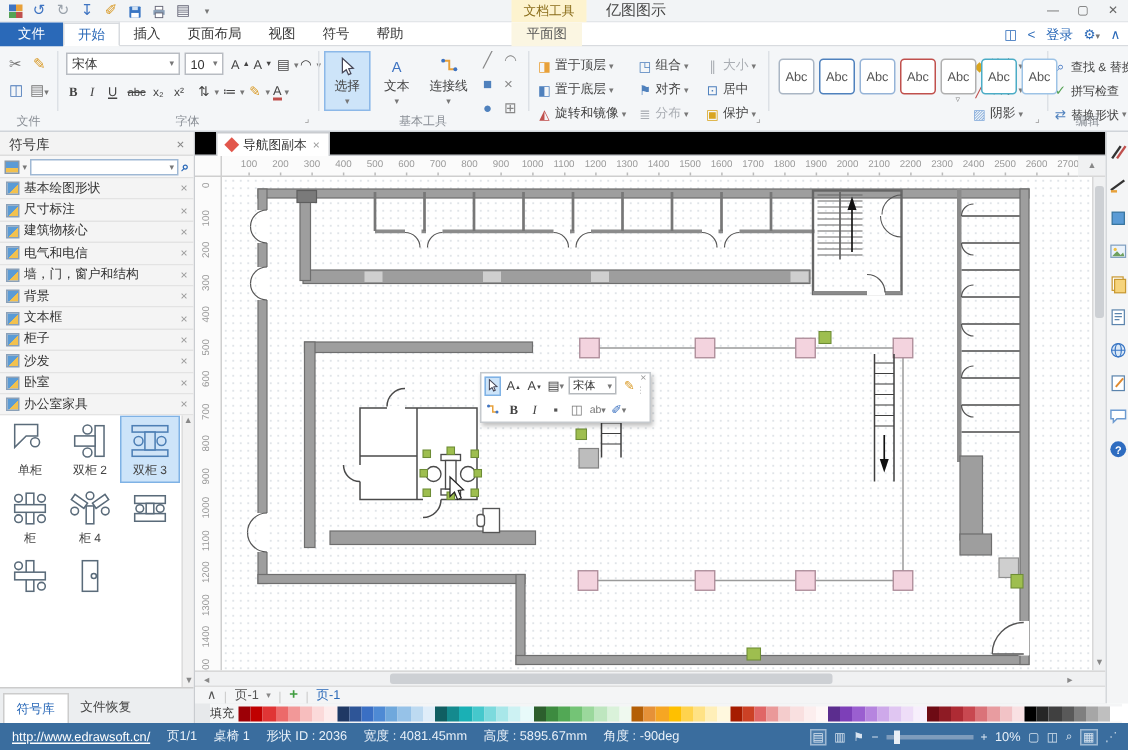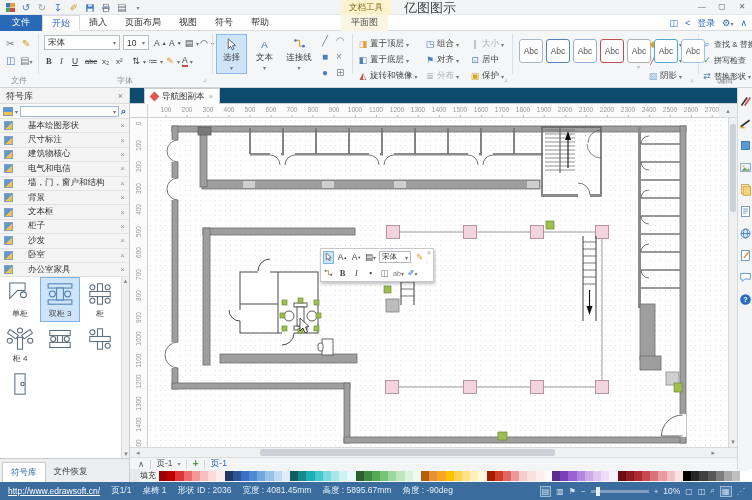--- a/index.html
+++ b/index.html
@@ -7,21 +7,21 @@
 #app{position:relative;width:752px;height:500px;background:#fff;overflow:hidden;font-size:9px;color:#333;}
 
 
 .titlebar{position:absolute;left:0;top:0;width:752px;height:15px;background:#f2f4f6;border-bottom:1px solid #e3e6e9;}
 .qat{position:absolute;left:4px;top:1px;display:flex;gap:4px;align-items:center;height:13px;}
 .qi{width:12px;height:12px;display:flex;align-items:center;justify-content:center;font-size:10px;line-height:12px;}
 .logo4{display:inline-block;width:9px;height:9px;background:
  linear-gradient(90deg,#3f74c2 50%,#e8a13a 50%) 0 0/9px 4.5px no-repeat,
  linear-gradient(90deg,#56a356 50%,#c0504d 50%) 0 4.5px/9px 4.5px no-repeat;}
 .doc-tools{position:absolute;left:341px;top:0;height:15px;padding:0 8px;background:#fdf3cf;color:#8a6d1a;font-size:8.5px;line-height:15px;}
-.app-title{position:absolute;left:404px;top:0;line-height:15px;font-size:13px;color:#444;}
+.app-title{position:absolute;left:404px;top:0;line-height:15px;font-size:10px;color:#444;}
 .winctl{position:absolute;right:0;top:0;display:flex;}
 .winctl div{width:20px;height:14px;text-align:center;line-height:13px;color:#666;font-size:8px;cursor:default;}
 
 
 .tabrow{position:absolute;left:0;top:15px;width:752px;height:16px;background:#fff;border-bottom:1px solid #d8dbdf;}
 .menu-tabs{position:absolute;left:0;top:0;display:flex;height:16px;}
 .mtab{padding:0 9px;line-height:15px;font-size:9px;color:#333;}
 .mtab.file{background:#2a69b8;color:#fff;padding:0 12px;}
 .mtab.active{color:#2a69b8;border:1px solid #d8dbdf;border-bottom:1px solid #fff;}
 .ctx-tab{position:absolute;left:341px;top:0;height:16px;line-height:15px;padding:0 10px;background:#fbf6e2;color:#555;font-size:9px;}
@@ -47,40 +47,40 @@
 
 
 .spanel{position:absolute;left:0;top:88px;width:130px;height:394px;background:#fafafa;border-right:1px solid #c9ccd0;}
 .sp-header{height:16px;line-height:16px;padding:0 6px;background:#f3f3f3;border-bottom:1px solid #ddd;font-size:9px;color:#333;}
 .sp-x{float:right;color:#888;font-size:9px;}
 .sp-search{height:15px;display:flex;align-items:center;gap:2px;padding:1px 3px;background:#f7f7f7;border-bottom:1px solid #e2e2e2;}
 .bookic{width:10px;height:9px;background:linear-gradient(180deg,#5b9bd5 55%,#f2c14e 55%);border:1px solid #89a;}
 .searchbox{flex:1;height:11px;border:1px solid #9fb8d4;background:#fff;display:flex;align-items:center;justify-content:flex-end;padding:0 2px;color:#888;font-size:6px;}
 .mag{color:#2a69b8;font-weight:bold;font-size:9px;}
 .sections{position:absolute;left:0;top:31px;width:129px;}
-.sec{height:14.4px;display:flex;align-items:center;gap:15px;padding:0 4px;background:#f4f4f4;border-bottom:1px solid #e3e3e3;}
+.sec{height:14.4px;display:flex;align-items:center;gap:3px;padding:0 4px;background:#f4f4f4;border-bottom:1px solid #e3e3e3;}
 .sec-icon{width:9px;height:9px;background:linear-gradient(135deg,#5b9bd5 55%,#f2c14e 55%);border:1px solid #8aa0b8;flex:none;}
 .sec-label{flex:1;font-size:8.5px;color:#333;white-space:nowrap;overflow:hidden;}
 .sec-x{color:#999;font-size:8px;}
 .sym-grid{position:absolute;left:0;top:189px;width:121px;height:181px;background:#fff;display:flex;flex-wrap:wrap;overflow:hidden;align-content:flex-start;}
 .sym-cell{width:40px;height:45px;text-align:center;position:relative;padding-top:2px;}
 .sym-cell.sel{background:#cde4f9;outline:1px solid #7fb2e5;outline-offset:-1px;}
 .sym-cell svg{width:34px;height:30px;margin:0 auto;display:block;}
 .sym-cell svg *{stroke:#5a6b7a;fill:#fff;stroke-width:1.2;}
 .sym-cell.sel svg *{stroke:#4d7fb5;fill:#cfe3f6;}
 .sym-label{font-size:8px;color:#444;line-height:10px;white-space:nowrap;}
 .grid-scroll{position:absolute;left:121px;top:189px;width:8px;height:181px;background:#f0f0f0;border-left:1px solid #ddd;color:#888;font-size:6px;text-align:center;line-height:8px;}
 .gs-dn{position:absolute;bottom:0;left:0;width:8px;}
 .sp-tabs{position:absolute;left:0;top:370px;width:129px;height:24px;background:#eceef0;border-top:1px solid #ccc;display:flex;align-items:flex-end;padding-left:2px;}
 .sp-tab{height:20px;line-height:19px;padding:0 8px;font-size:8.5px;color:#444;}
 .sp-tab.active{background:#fff;border:1px solid #ccc;border-bottom:none;color:#2a69b8;}
 
 
 .docarea{position:absolute;left:130px;top:88px;width:607px;height:394px;background:#e7e9eb;}
-.doc-tabbar{position:absolute;left:0;top:0;width:607px;height:16px;background:#0c4a6e;border-bottom:1px solid #c9ccd0;}
+.doc-tabbar{position:absolute;left:0;top:0;width:607px;height:16px;background:#000000;border-bottom:1px solid #c9ccd0;}
 .doc-tab{position:absolute;left:14px;top:0;height:16px;background:#fff;border:1px solid #c9ccd0;border-bottom:none;display:flex;align-items:center;gap:4px;padding:0 6px;font-size:8.5px;color:#333;}
 .doc-tab-icon{width:7px;height:7px;background:#e2574c;transform:rotate(45deg);flex:none;}
 .doc-tab-x{color:#999;font-size:8px;}
 .corner{position:absolute;left:0;top:16px;width:18px;height:14px;background:#fbfbfb;border-right:1px solid #cfcfcf;border-bottom:1px solid #cfcfcf;}
 .hruler{position:absolute;left:18px;top:16px;width:571px;height:14px;background:#fbfbfb;border-bottom:1px solid #cfcfcf;overflow:hidden;}
 .htick{position:absolute;top:2px;font-size:6.5px;color:#999;transform:translateX(-50%);}
 .htick i{position:absolute;left:50%;top:9px;width:1px;height:3px;background:#bbb;}
 .vruler{position:absolute;left:0;top:30px;width:18px;height:329px;background:#fbfbfb;border-right:1px solid #cfcfcf;overflow:hidden;}
 .vtick{position:absolute;left:-4px;width:24px;text-align:center;font-size:6.5px;color:#999;transform:rotate(-90deg);}
 .viewport{position:absolute;left:18px;top:30px;width:580px;height:329px;background:#fff;background-image:radial-gradient(#e0e4e8 0.5px,transparent 0.6px);background-size:5px 5px;overflow:hidden;}
@@ -285,20 +285,21 @@
         </svg>
       <span>连接线</span>
         <span class="caret">▾</span>
     </div>
     <span class="ri" style="left:322px;top:4px;color:#888;">╱</span>
     <span class="ri" style="left:336px;top:4px;color:#888;">◠</span>
     <span class="ri" style="left:322px;top:20px;color:#4f81bd;">■</span>
     <span class="ri" style="left:336px;top:20px;color:#888;">×</span>
     <span class="ri" style="left:322px;top:36px;color:#4f81bd;">●</span>
     <span class="ri" style="left:336px;top:36px;color:#888;">⊞</span>
+    <div class="rglabel" style="left:212px;width:140px;">基本工具</div>
     <div class="rsep" style="left:352px;"></div>
 
     <div class="rbtn" style="left:358px;top:6px;">
         <span class="bicon" style="color:#e8a13a;">◨</span>
         <span>置于顶层</span>
         <span class="caret">▾</span>
       </div>
     <div class="rbtn" style="left:358px;top:22px;">
         <span class="bicon" style="color:#4f81bd;">◧</span>
         <span>置于底层</span>
@@ -453,20 +454,29 @@
       <span class="sec-label">办公室家具</span>
       <span class="sec-x">×</span>
     </div>
     <div class="sym-grid">
         <div class="sym-cell">
           <svg viewBox="0 0 40 32">
             <path d="M8,3 h18 v9 h-9 l-9,9 z"></path>
             <circle cx="24" cy="17" r="3.5"></circle>
           </svg>
           <div class="sym-label">单柜</div>
+        </div>
+        <div class="sym-cell">
+          <svg viewBox="0 0 40 32">
+            <rect x="24" y="4" width="7" height="24"></rect>
+            <rect x="8" y="12" width="16" height="8"></rect>
+            <circle cx="18" cy="7" r="3.5"></circle>
+            <circle cx="18" cy="25" r="3.5"></circle>
+          </svg>
+          <div class="sym-label">双柜 2</div>
         </div>
         <div class="sym-cell sel">
           <svg viewBox="0 0 40 32">
             <rect x="6" y="4" width="28" height="5"></rect>
             <rect x="6" y="23" width="28" height="5"></rect>
             <rect x="16" y="9" width="8" height="14"></rect>
             <circle cx="11" cy="16" r="3.5"></circle>
             <circle cx="29" cy="16" r="3.5"></circle>
           </svg>
           <div class="sym-label">双柜 3</div>

